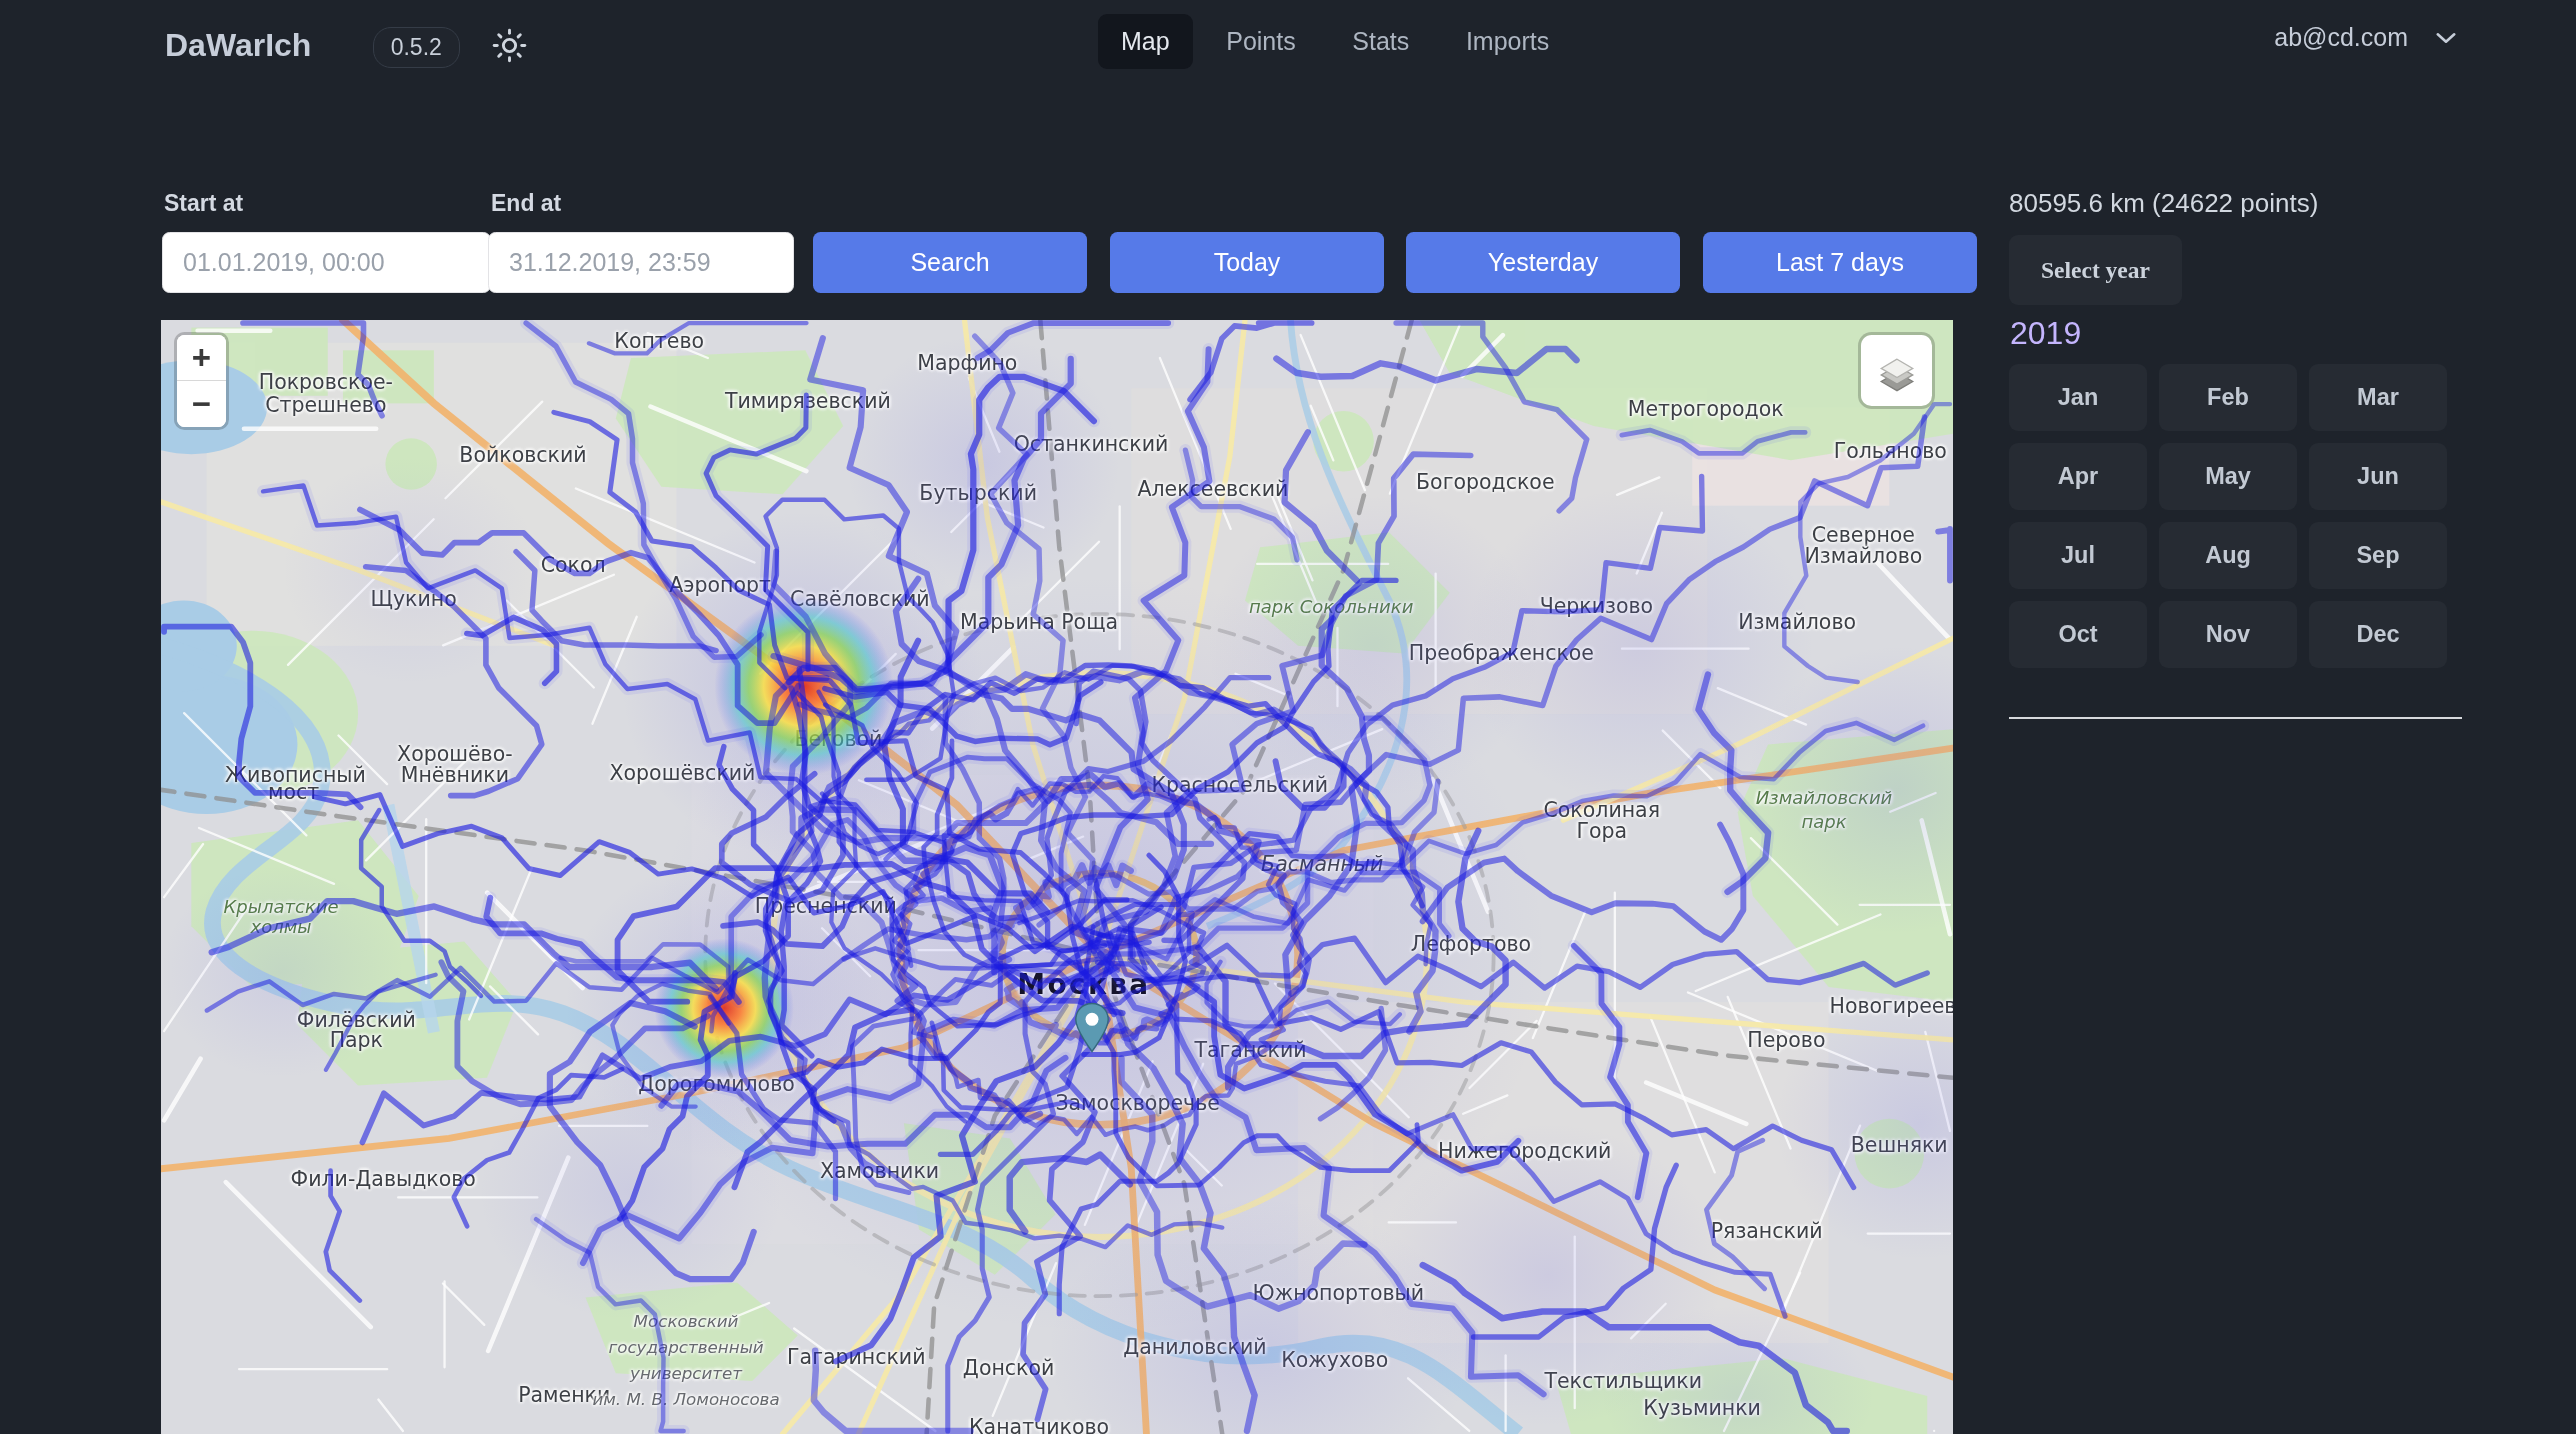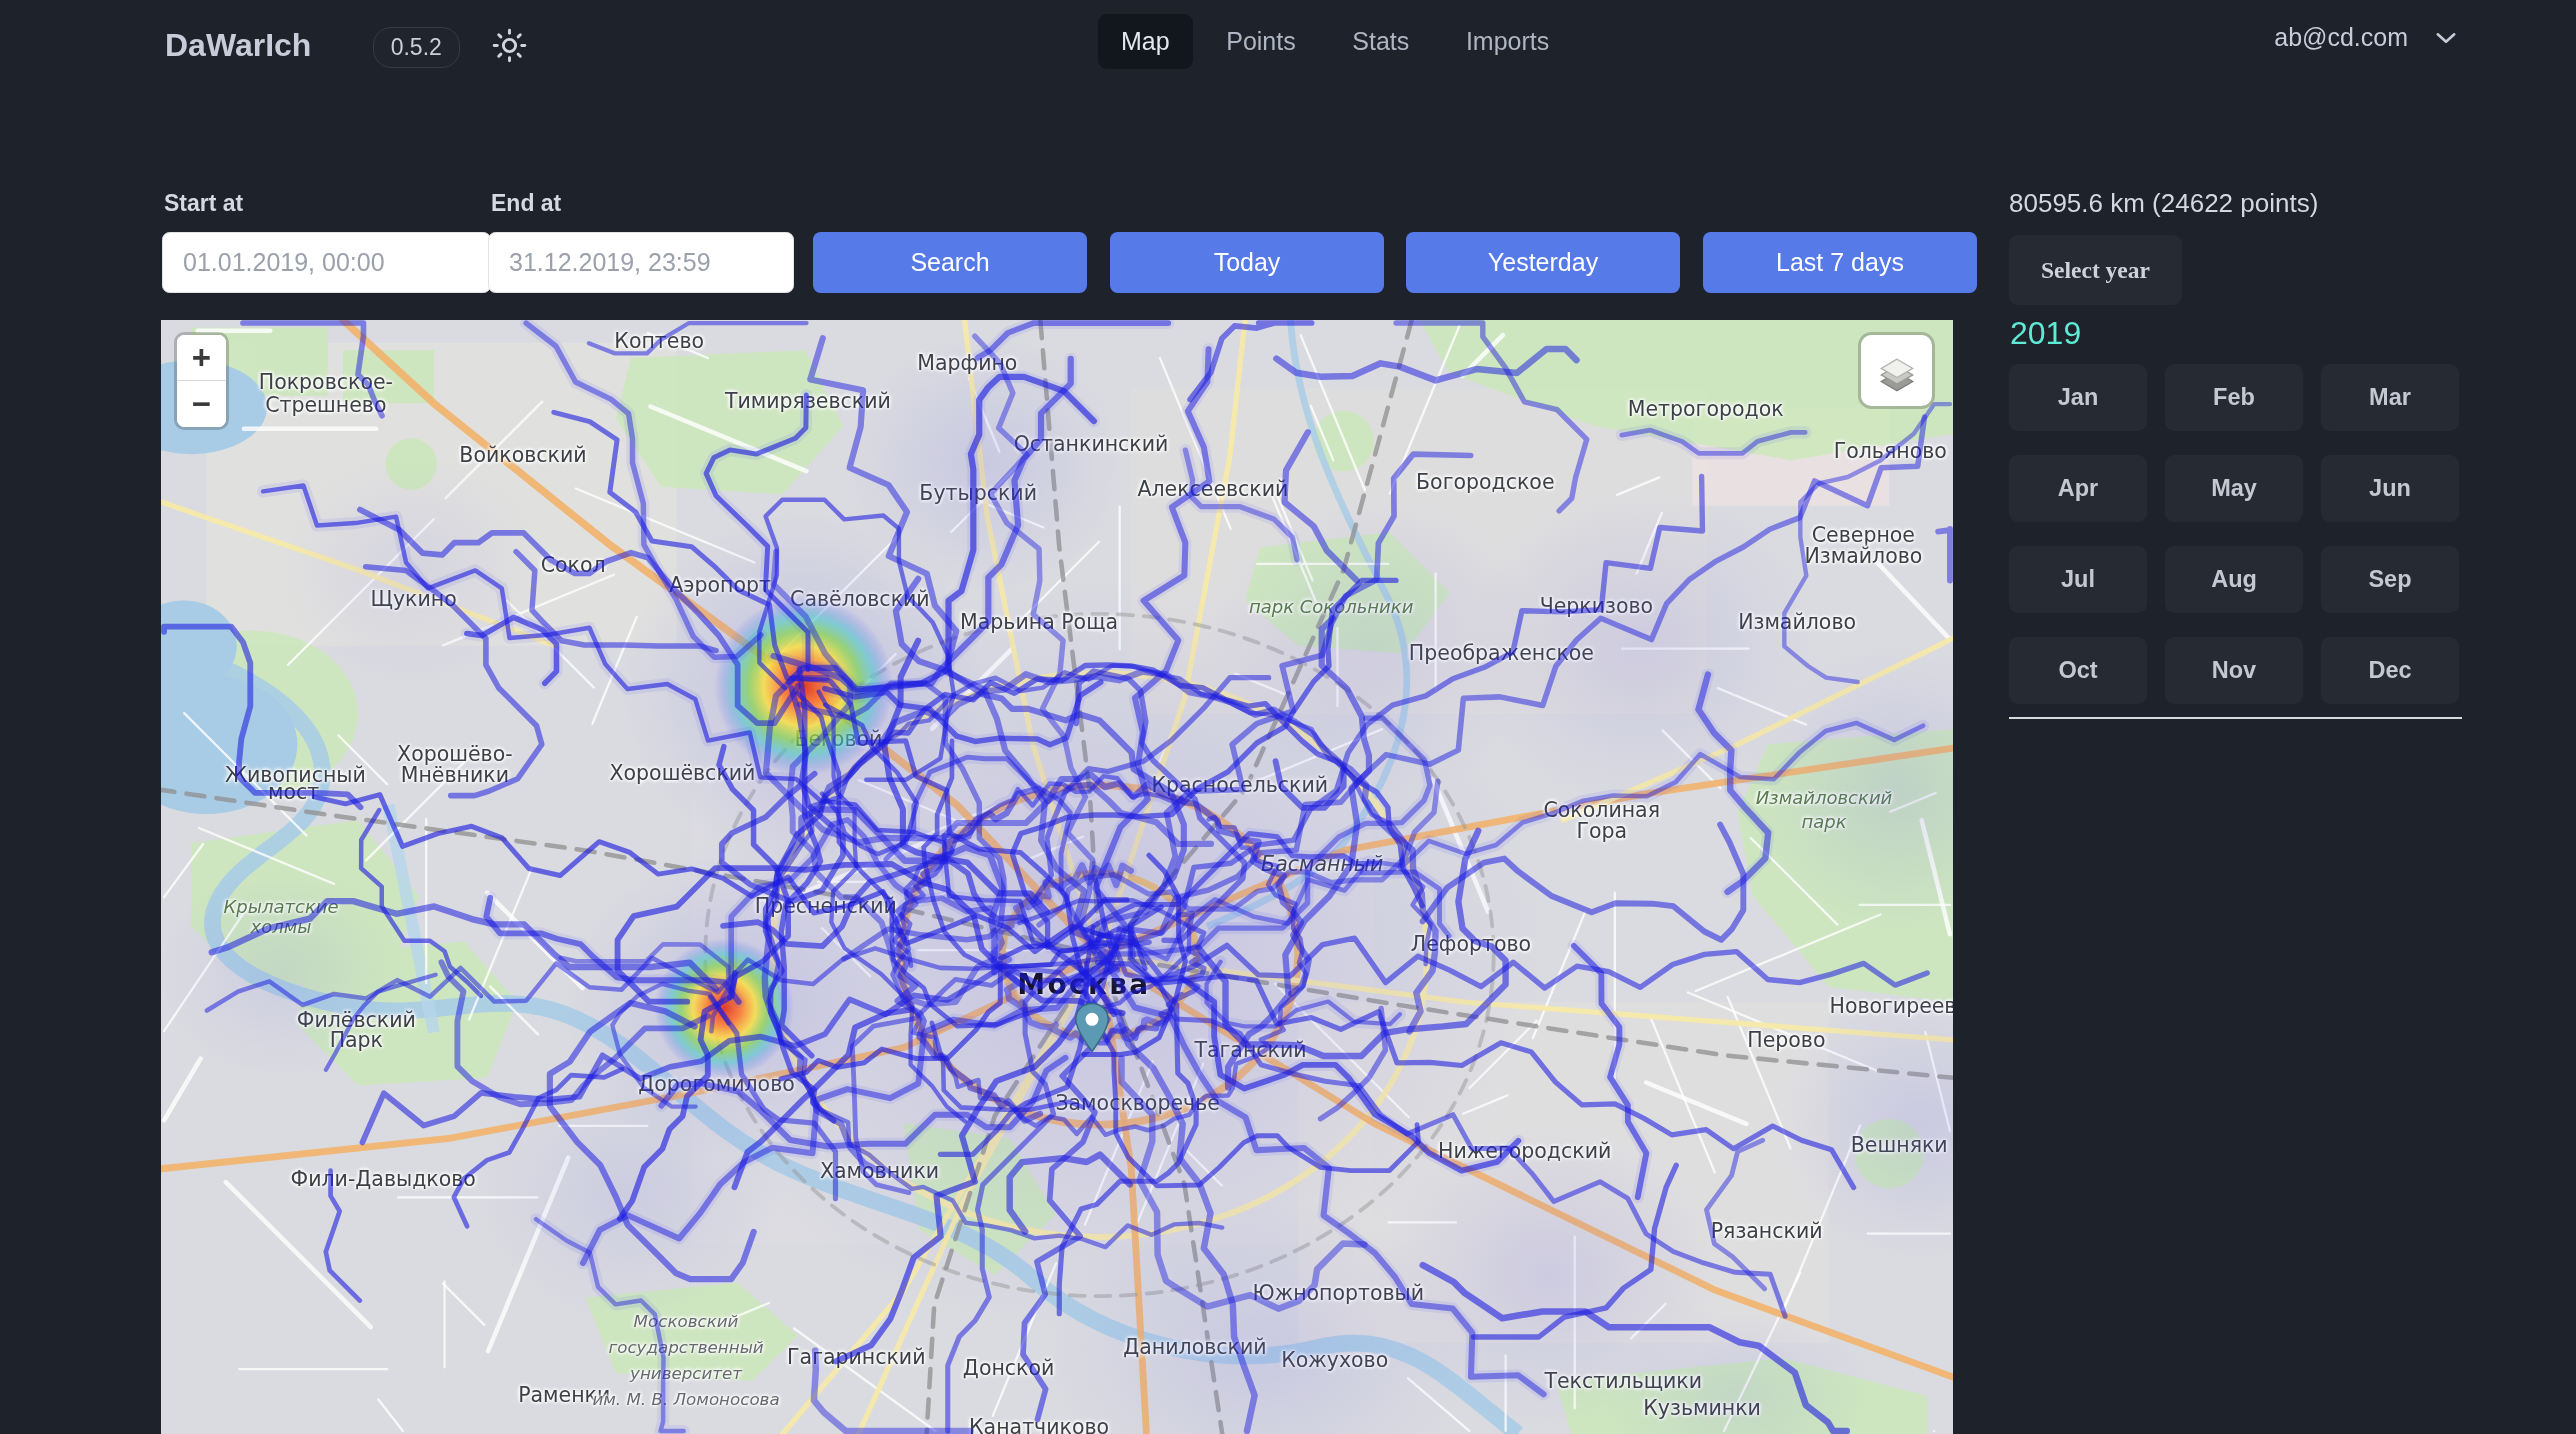--- a/index.html
+++ b/index.html
@@ -36,24 +36,24 @@
     position:absolute; top:232px; height:61px; width:274px; background:#567ae8; color:#ffffff;
     border:none; border-radius:7.6px; font-size:25px; font-family:inherit; cursor:pointer;
   }
   .btn-search { left:813px; } .btn-today { left:1110px; } .btn-yesterday { left:1406px; } .btn-last7 { left:1703px; }
   
   .stats-line { position:absolute; left:2009px; top:188px; font-size:26px; color:#d2d8e0; }
   .select-year-btn {
     position:absolute; left:2009px; top:235px; width:173px; height:70px; background:#262b33; color:#ccd3dc;
     border:none; border-radius:9px; font-size:23.5px; font-weight:bold; font-family:Liberation Serif, serif; cursor:pointer;
   }
-  .year-heading { position:absolute; left:2010px; top:315px; font-size:32px; color:#5eead4; }
+  .year-heading { position:absolute; left:2010px; top:315px; font-size:32px; color:#c4b5fd; }
   .months-grid {
     position:absolute; left:2009px; top:364px; width:455px;
-    display:grid; grid-template-columns:repeat(3,138px); grid-auto-rows:67px; column-gap:18px; row-gap:24px;
+    display:grid; grid-template-columns:repeat(3,138px); grid-auto-rows:67px; column-gap:18px; row-gap:24px;gap:12px;
   }
   .month-btn { background:#262b33; color:#c2c9d3; border:none; border-radius:9px; font-size:23.5px; font-weight:bold;
     font-family:inherit; cursor:pointer; }
   .sidebar-divider { position:absolute; left:2009px; top:717px; width:453px; height:0;
     border-top:2.3px solid #e7e9ed; opacity:.92; }
   
   .map {
     position:absolute; left:161px; top:320px; width:1792px; height:1114px; overflow:hidden; background:#d9dade;
   }
   .map svg.fill { position:absolute; inset:0; width:100%; height:100%; }

